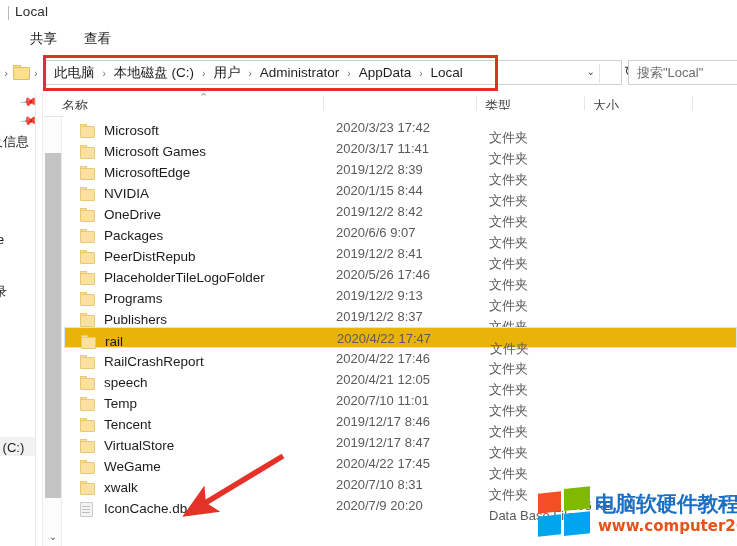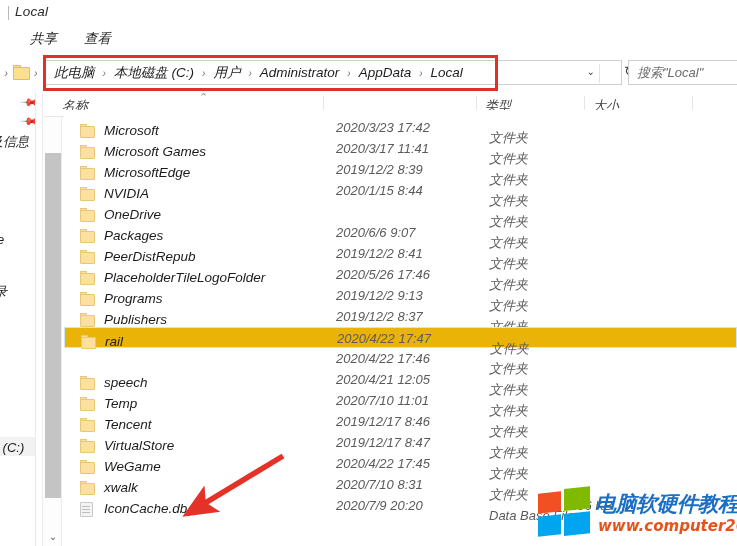--- a/index.html
+++ b/index.html
@@ -2,21 +2,21 @@
 <html><head>
 <meta charset="utf-8">
 <style>
   * { box-sizing: border-box; margin: 0; padding: 0; }
   html, body {
     width: 737px; height: 546px;
     font-family: "Liberation Sans", "DejaVu Sans", sans-serif;
     background: #ffffff;
     overflow: hidden;
   }
-  #root { position: relative; width: 737px; height: 546px; background:#fff;font-style:italic; }
+  #root { position: relative; width: 737px; height: 546px; background:#fff; }
 
   
   .titlebar {
     position: absolute; left:0; top:0; width:737px; height:26px;
     background:#ffffff;
   }
   .titlebar .divider {
     position:absolute; left:8px; top:6px; width:1px; height:14px; background:#b9b9b9;
   }
   .titlebar .title {
@@ -379,20 +379,21 @@
         <div class="cell-size"></div>
       </div>
       <div class="row">
         <div class="cell-name">
           <span class="ficon">
             <span class="ftab"></span>
             <span class="fbody"></span>
           </span>
           <span class="fname">OneDrive</span>
         </div>
+        <div class="cell-date">2019/12/2 8:42</div>
         <div class="cell-type">文件夹</div>
         <div class="cell-size"></div>
       </div>
       <div class="row">
         <div class="cell-name">
           <span class="ficon">
             <span class="ftab"></span>
             <span class="fbody"></span>
           </span>
           <span class="fname">Packages</span>
@@ -455,20 +456,27 @@
             <span class="ftab"></span>
             <span class="fbody"></span>
           </span>
           <span class="fname">rail</span>
         </div>
         <div class="cell-date">2020/4/22 17:47</div>
         <div class="cell-type">文件夹</div>
         <div class="cell-size"></div>
       </div>
       <div class="row">
+        <div class="cell-name">
+          <span class="ficon">
+            <span class="ftab"></span>
+            <span class="fbody"></span>
+          </span>
+          <span class="fname">RailCrashReport</span>
+        </div>
         <div class="cell-date">2020/4/22 17:46</div>
         <div class="cell-type">文件夹</div>
         <div class="cell-size"></div>
       </div>
       <div class="row">
         <div class="cell-name">
           <span class="ficon">
             <span class="ftab"></span>
             <span class="fbody"></span>
           </span>

